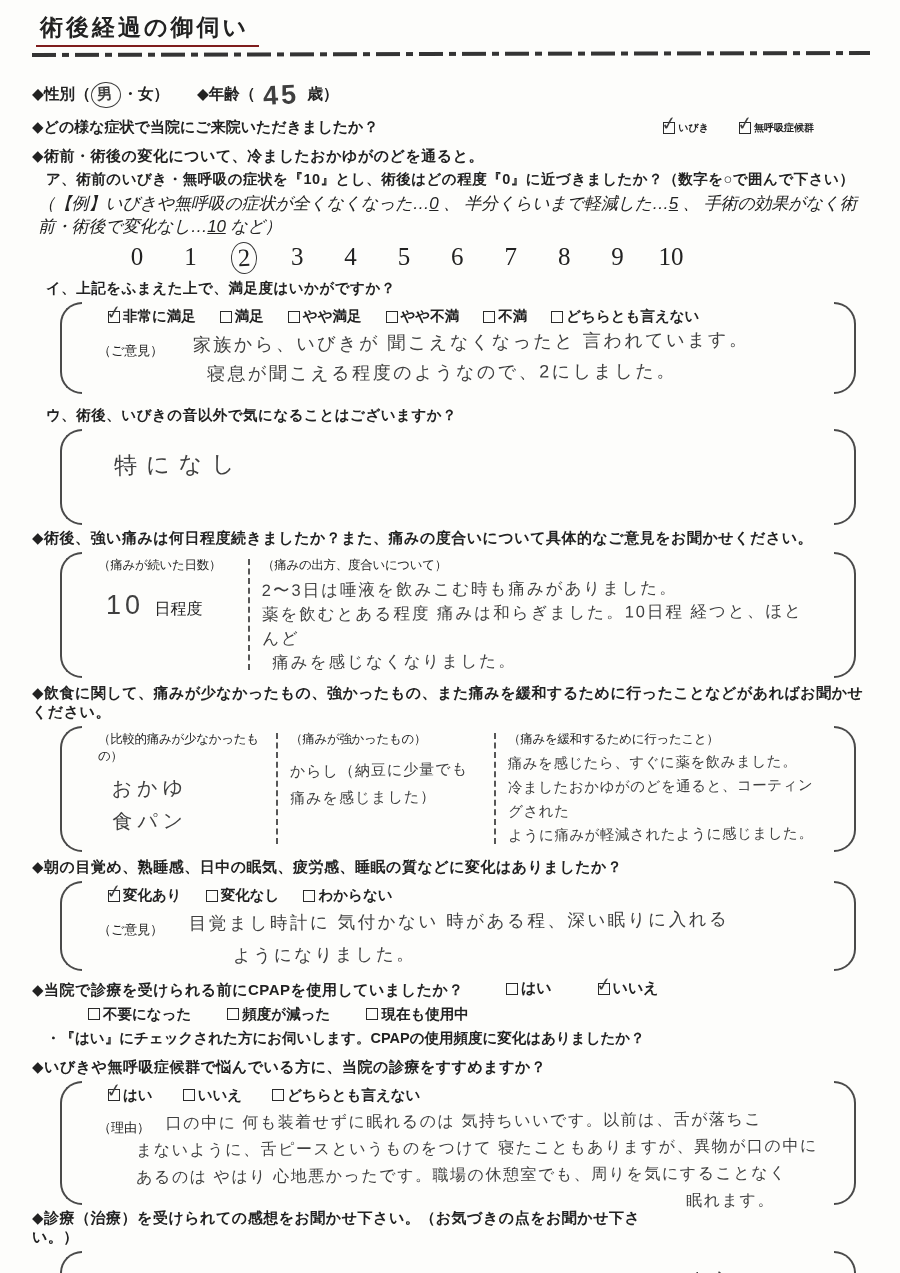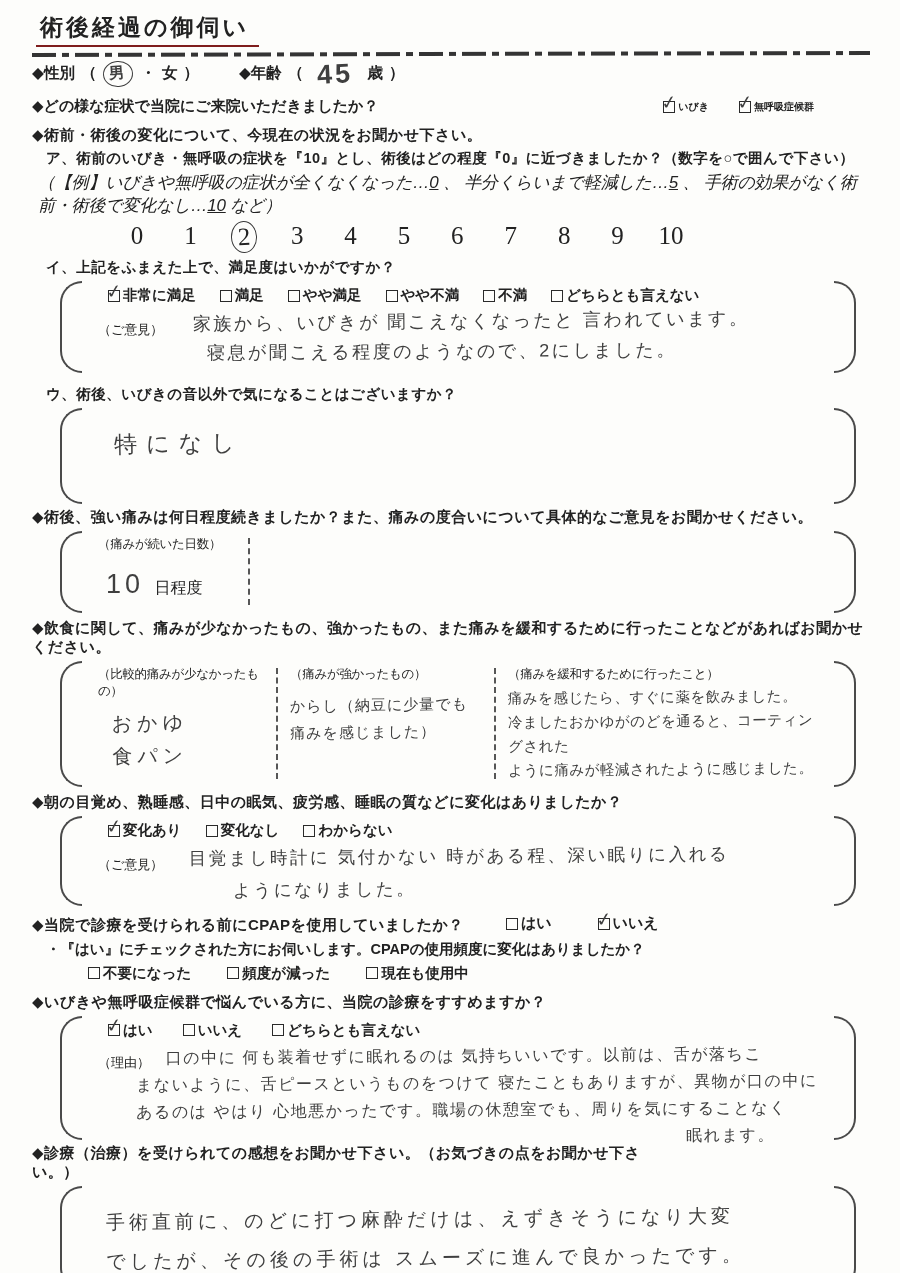--- a/index.html
+++ b/index.html
@@ -25,21 +25,21 @@
     transform:skewY(-0.15deg);
   }
 
   
   .row{display:flex;align-items:baseline;}
   .h{font-weight:700;font-size:15px;letter-spacing:0.5px;}
   .sub{font-weight:600;font-size:14.5px;margin-left:14px;letter-spacing:0.5px;}
   .ex{font-size:17px;margin-left:6px;margin-top:3px;letter-spacing:-0.2px;font-style:italic;}
   .ex .u{text-decoration:underline;}
 
-  .profile{margin-top:2px;font-size:15.5px;font-weight:600;display:flex;align-items:center;gap:6px;}
+  .profile{margin-top:23px;font-size:15.5px;font-weight:600;display:flex;align-items:center;}
   .circ-male{display:inline-block;border:1.7px solid #3c3c3c;border-radius:50%;
     padding:1px 5px 2px 5px;transform:rotate(-4deg);margin:0 1px;}
   .hw{color:var(--hw);letter-spacing:2.5px;}
   .age-val{font-size:27px;letter-spacing:3px;display:inline-block;transform:rotate(-3deg);margin:0 8px;position:relative;top:1px;}
 
   .symptom{margin-top:8px;display:flex;align-items:center;}
   .symptom .q{font-weight:600;font-size:15px;}
   .symptom .opts{margin-left:auto;margin-right:60px;display:flex;gap:30px;font-size:10px;font-weight:600;}
 
   
@@ -102,21 +102,21 @@
         <span>いびき</span>
       </span>
       <span class="cb">
         <span class="box checked"></span>
         <span>無呼吸症候群</span>
       </span>
     </span>
   </div>
 
   
-  <div class="h" style="margin-top:10px">◆術前・術後の変化について、今現在の状況をお聞かせ下さい。</div>
+  <div class="h" style="margin-top:10px">◆術前・術後の変化について、冷ましたおかゆがのどを通ると。</div>
   <div class="sub" style="margin-top:4px">ア、術前のいびき・無呼吸の症状を『10』とし、術後はどの程度『0』に近づきましたか？（数字を○で囲んで下さい）</div>
   <div class="ex">
     <span>（【例】いびきや無呼吸の症状が全くなくなった…</span><span class="u">0</span><span> 、 半分くらいまで軽減した…</span><span class="u">5</span><span> 、 手術の効果がなく術前・術後で変化なし…</span><span class="u">10</span><span> など）</span>
   </div>
   <div class="scale">
     <span class="scale-num">0</span>
     <span class="scale-num">1</span>
     <span class="scale-num circled">2</span>
     <span class="scale-num">3</span>
     <span class="scale-num">4</span>
@@ -174,20 +174,28 @@
   <div class="h" style="margin-top:4px">◆術後、強い痛みは何日程度続きましたか？また、痛みの度合いについて具体的なご意見をお聞かせください。</div>
   <div class="pbox" style="min-height:82px;display:flex">
     <div style="width:142px;flex:none">
       <div class="col-label">（痛みが続いた日数）</div>
       <div style="margin:16px 0 0 8px;white-space:nowrap">
         <span class="hw" style="font-size:27px;letter-spacing:4px">10</span>
         <span style="font-weight:400;font-size:16px;margin-left:6px">日程度</span>
       </div>
     </div>
     <div class="vsep"></div>
+    <div>
+      <div class="col-label">（痛みの出方、度合いについて）</div>
+      <div class="hw" style="font-size:16.5px;letter-spacing:2px;line-height:24px;margin-top:2px;transform:rotate(-0.4deg)">
+        <div>2〜3日は唾液を飲みこむ時も痛みがありました。</div>
+        <div>薬を飲むとある程度 痛みは和らぎました。10日程 経つと、ほとんど</div>
+        <div style="margin-left:10px">痛みを感じなくなりました。</div>
+      </div>
+    </div>
   </div>
 
   
   <div class="h" style="margin-top:6px">◆飲食に関して、痛みが少なかったもの、強かったもの、また痛みを緩和するために行ったことなどがあればお聞かせください。</div>
   <div class="pbox" style="min-height:92px;display:flex">
     <div style="width:170px;flex:none">
       <div class="col-label">（比較的痛みが少なかったもの）</div>
       <div class="hw" style="font-size:20px;letter-spacing:5px;line-height:33px;margin:6px 0 0 14px;transform:rotate(-1deg)">
         <div>おかゆ</div>
         <div>食パン</div>
@@ -245,35 +253,35 @@
       <span class="cb">
           <span class="box"></span>
           <span>はい</span>
         </span>
       <span class="cb">
           <span class="box checked"></span>
           <span>いいえ</span>
         </span>
     </span>
   </div>
-  <div style="margin:5px 0 0 14px;font-weight:600;font-size:14.5px">・『はい』にチェックされた方にお伺いします。CPAPの使用頻度に変化はありましたか？</div>
   <div style="margin:5px 0 0 56px;display:flex;gap:36px;font-size:14.5px;font-weight:600">
     <span class="cb">
         <span class="box"></span>
         <span>不要になった</span>
       </span>
     <span class="cb">
         <span class="box"></span>
         <span>頻度が減った</span>
       </span>
     <span class="cb">
         <span class="box"></span>
         <span>現在も使用中</span>
       </span>
   </div>
+  <div style="margin:5px 0 0 14px;font-weight:600;font-size:14.5px">・『はい』にチェックされた方にお伺いします。CPAPの使用頻度に変化はありましたか？</div>
 
   
   <div class="h" style="margin-top:10px">◆いびきや無呼吸症候群で悩んでいる方に、当院の診療をすすめますか？</div>
   <div class="pbox" style="min-height:124px">
     <div class="cbrow" style="gap:30px">
       <span class="cb">
           <span class="box checked"></span>
           <span>はい</span>
         </span>
       <span class="cb">

